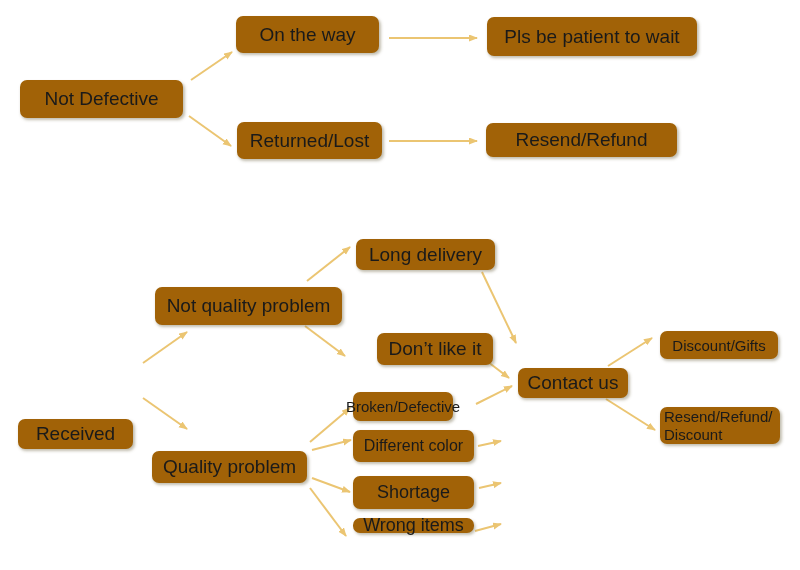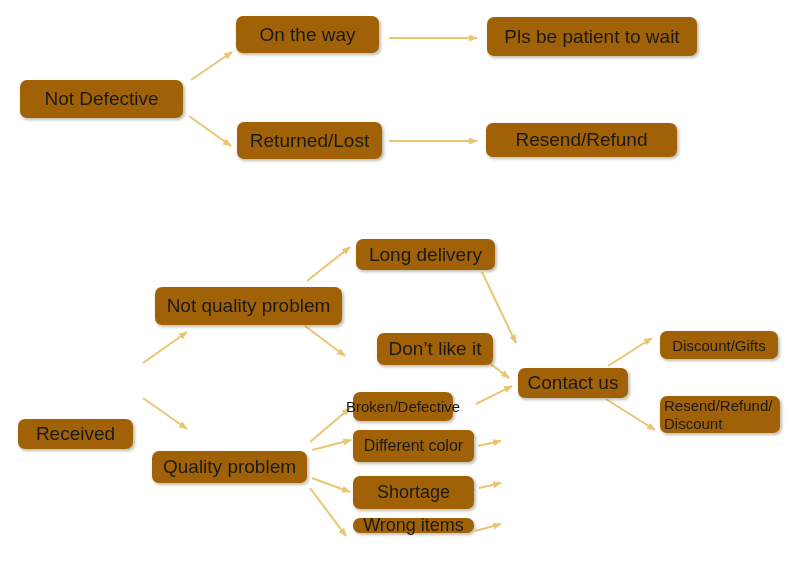--- a/index.html
+++ b/index.html
@@ -96,26 +96,26 @@
   <div class="node" style="left:155px; top:287px; width:187px; height:38px;">Not quality problem</div>
 
   <div class="node" style="left:356px; top:239px; width:139px; height:31px;">Long delivery</div>
 
   <div class="node" style="left:357px; top:333px; width:116px; height:32px;margin-left:20px;">Don’t like it</div>
 
   <div class="node" style="left:152px; top:451px; width:155px; height:32px;">Quality problem</div>
 
   <div class="node fs15" style="left:353px; top:392px; width:100px; height:29px;">Broken/Defective</div>
 
-  <div class="node fs16" style="left:353px; top:430px; width:121px; height:32px;border-radius:6px;">Different color</div>
+  <div class="node fs16" style="left:353px; top:430px; width:121px; height:32px;">Different color</div>
 
   <div class="node fs18" style="left:353px; top:476px; width:121px; height:33px;">Shortage</div>
 
   <div class="node fs18" style="left:353px; top:518px; width:121px; height:15px;">Wrong items</div>
 
   <div class="node" style="left:518px; top:368px; width:110px; height:30px;">Contact us</div>
 
   <div class="node fs15" style="left:660px; top:331px; width:118px; height:28px;">Discount/Gifts</div>
 
-  <div class="node fs15 multiline" style="left:660px; top:396px; width:120px; height:37px;">Resend/Refund/
+  <div class="node fs15 multiline" style="left:660px; top:407px; width:120px; height:37px;">Resend/Refund/
 Discount</div>
 
 </div>
 
 </body></html>

